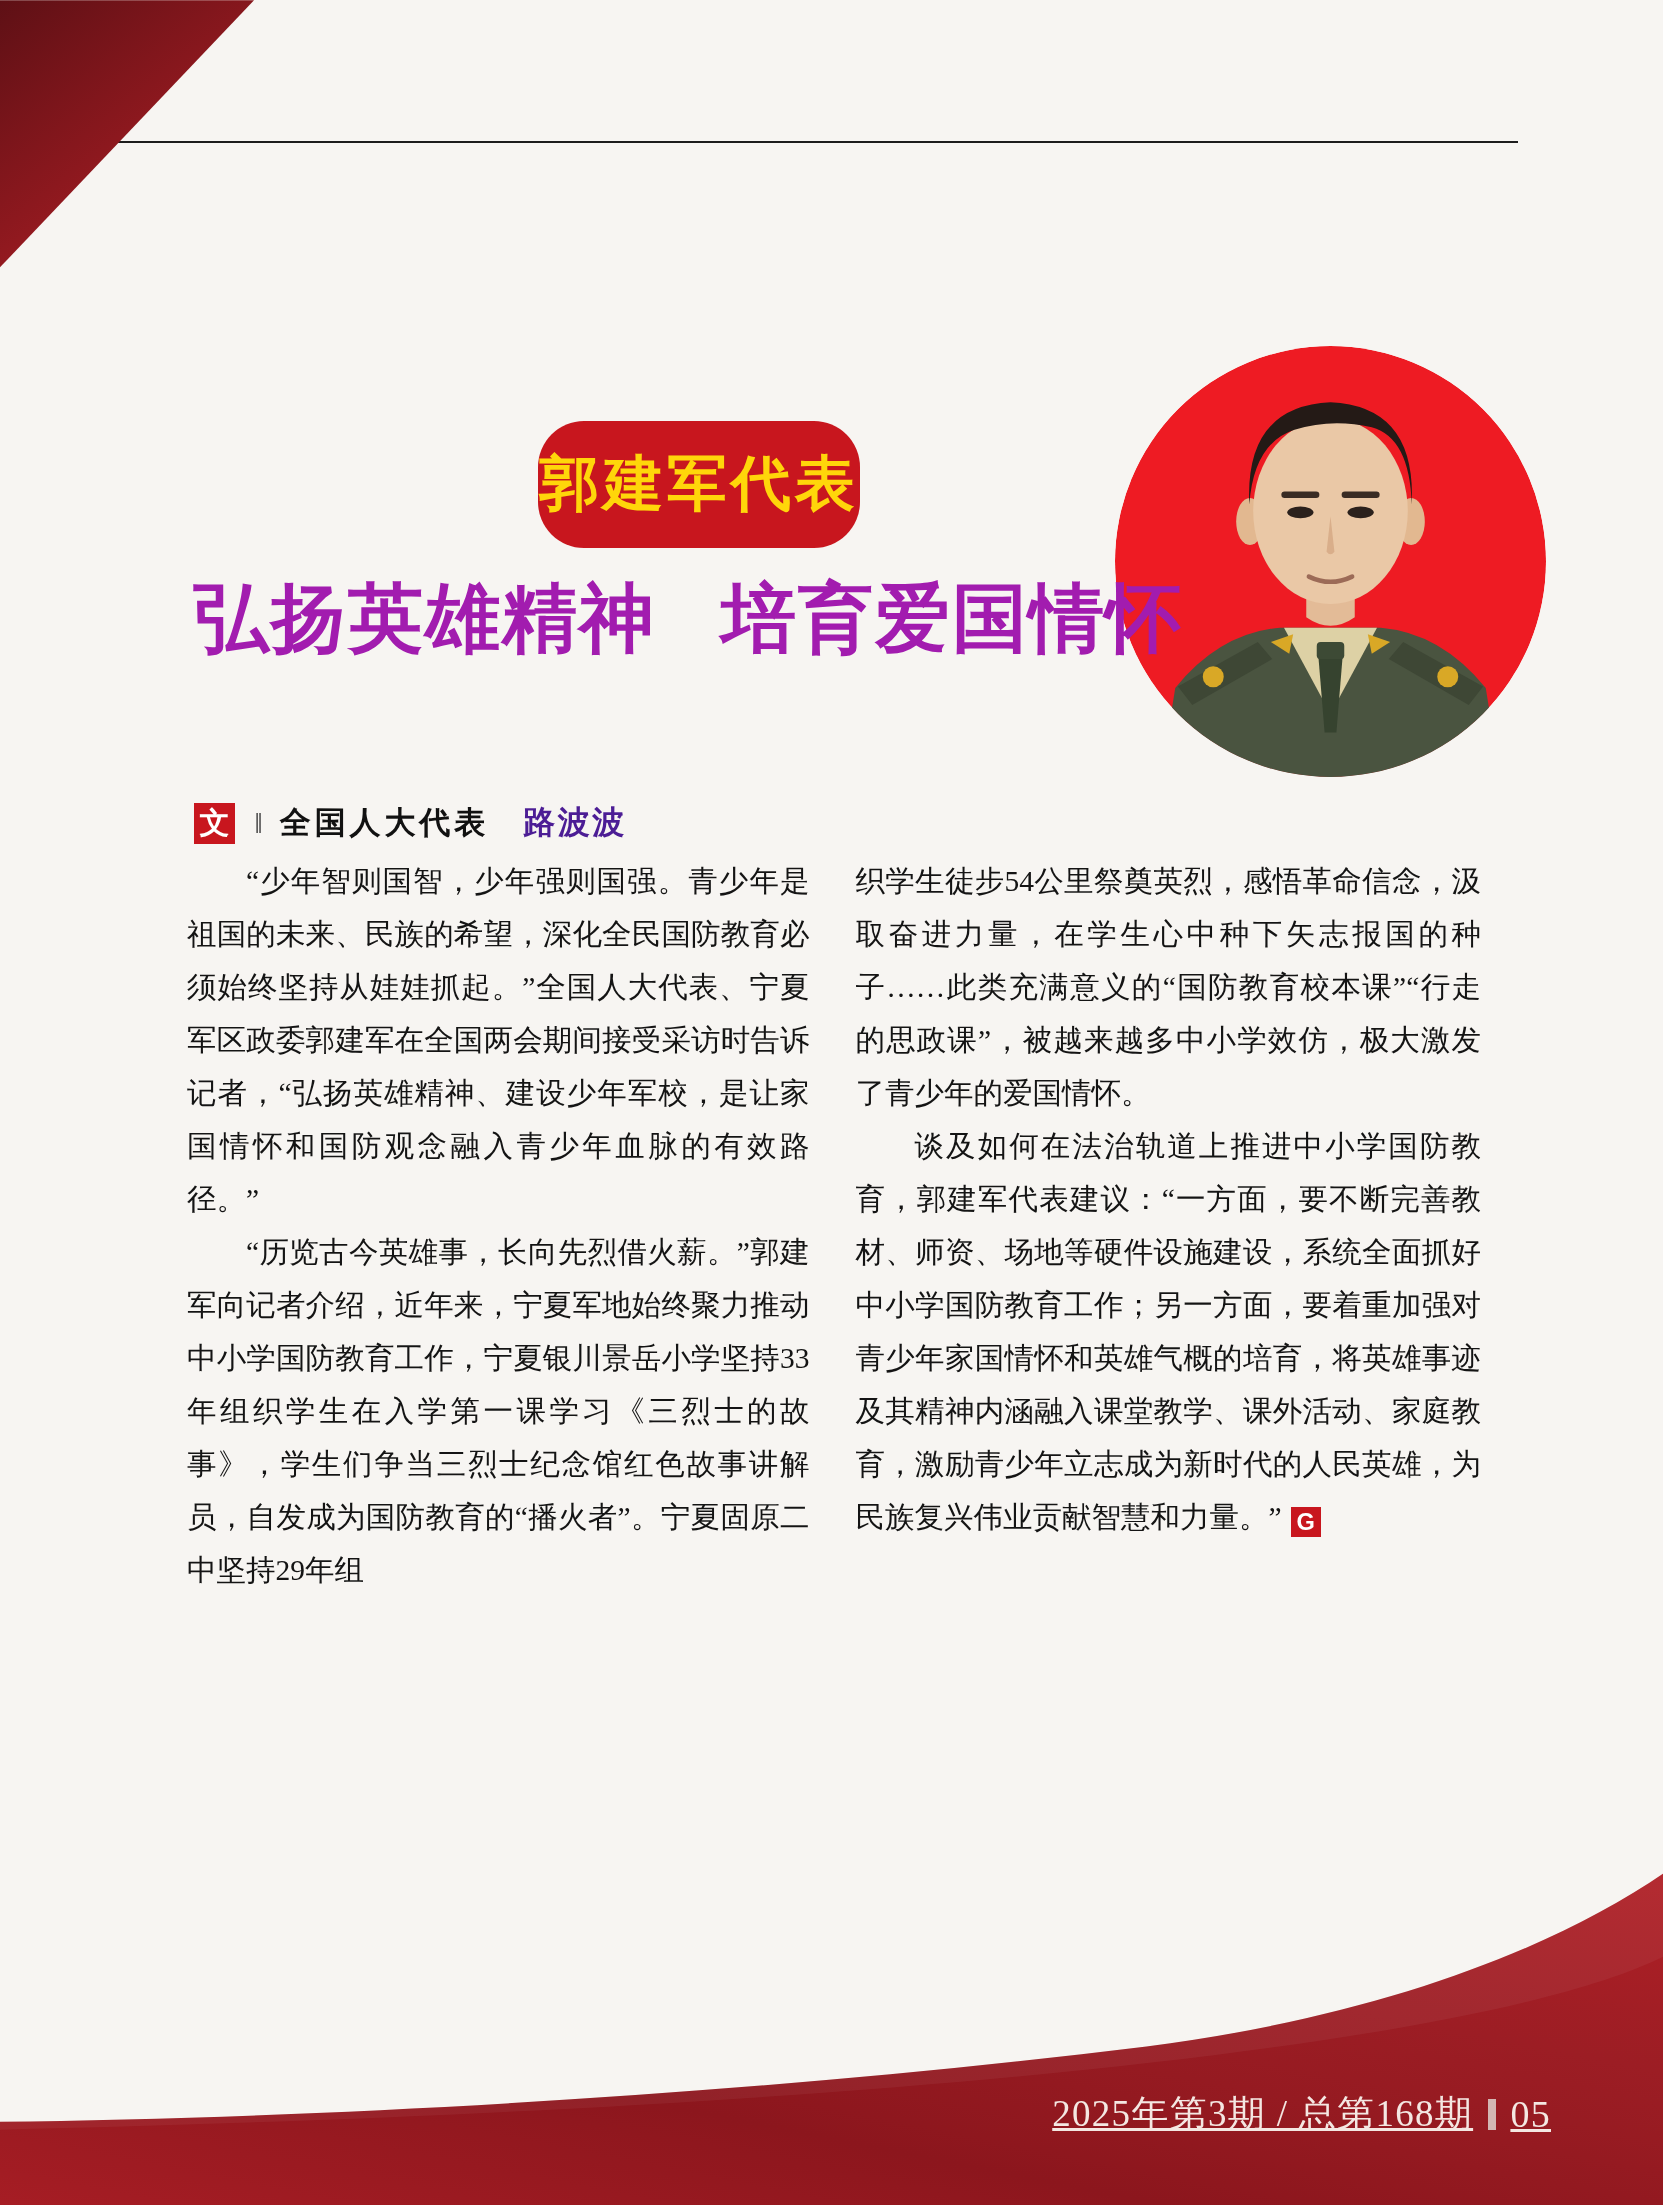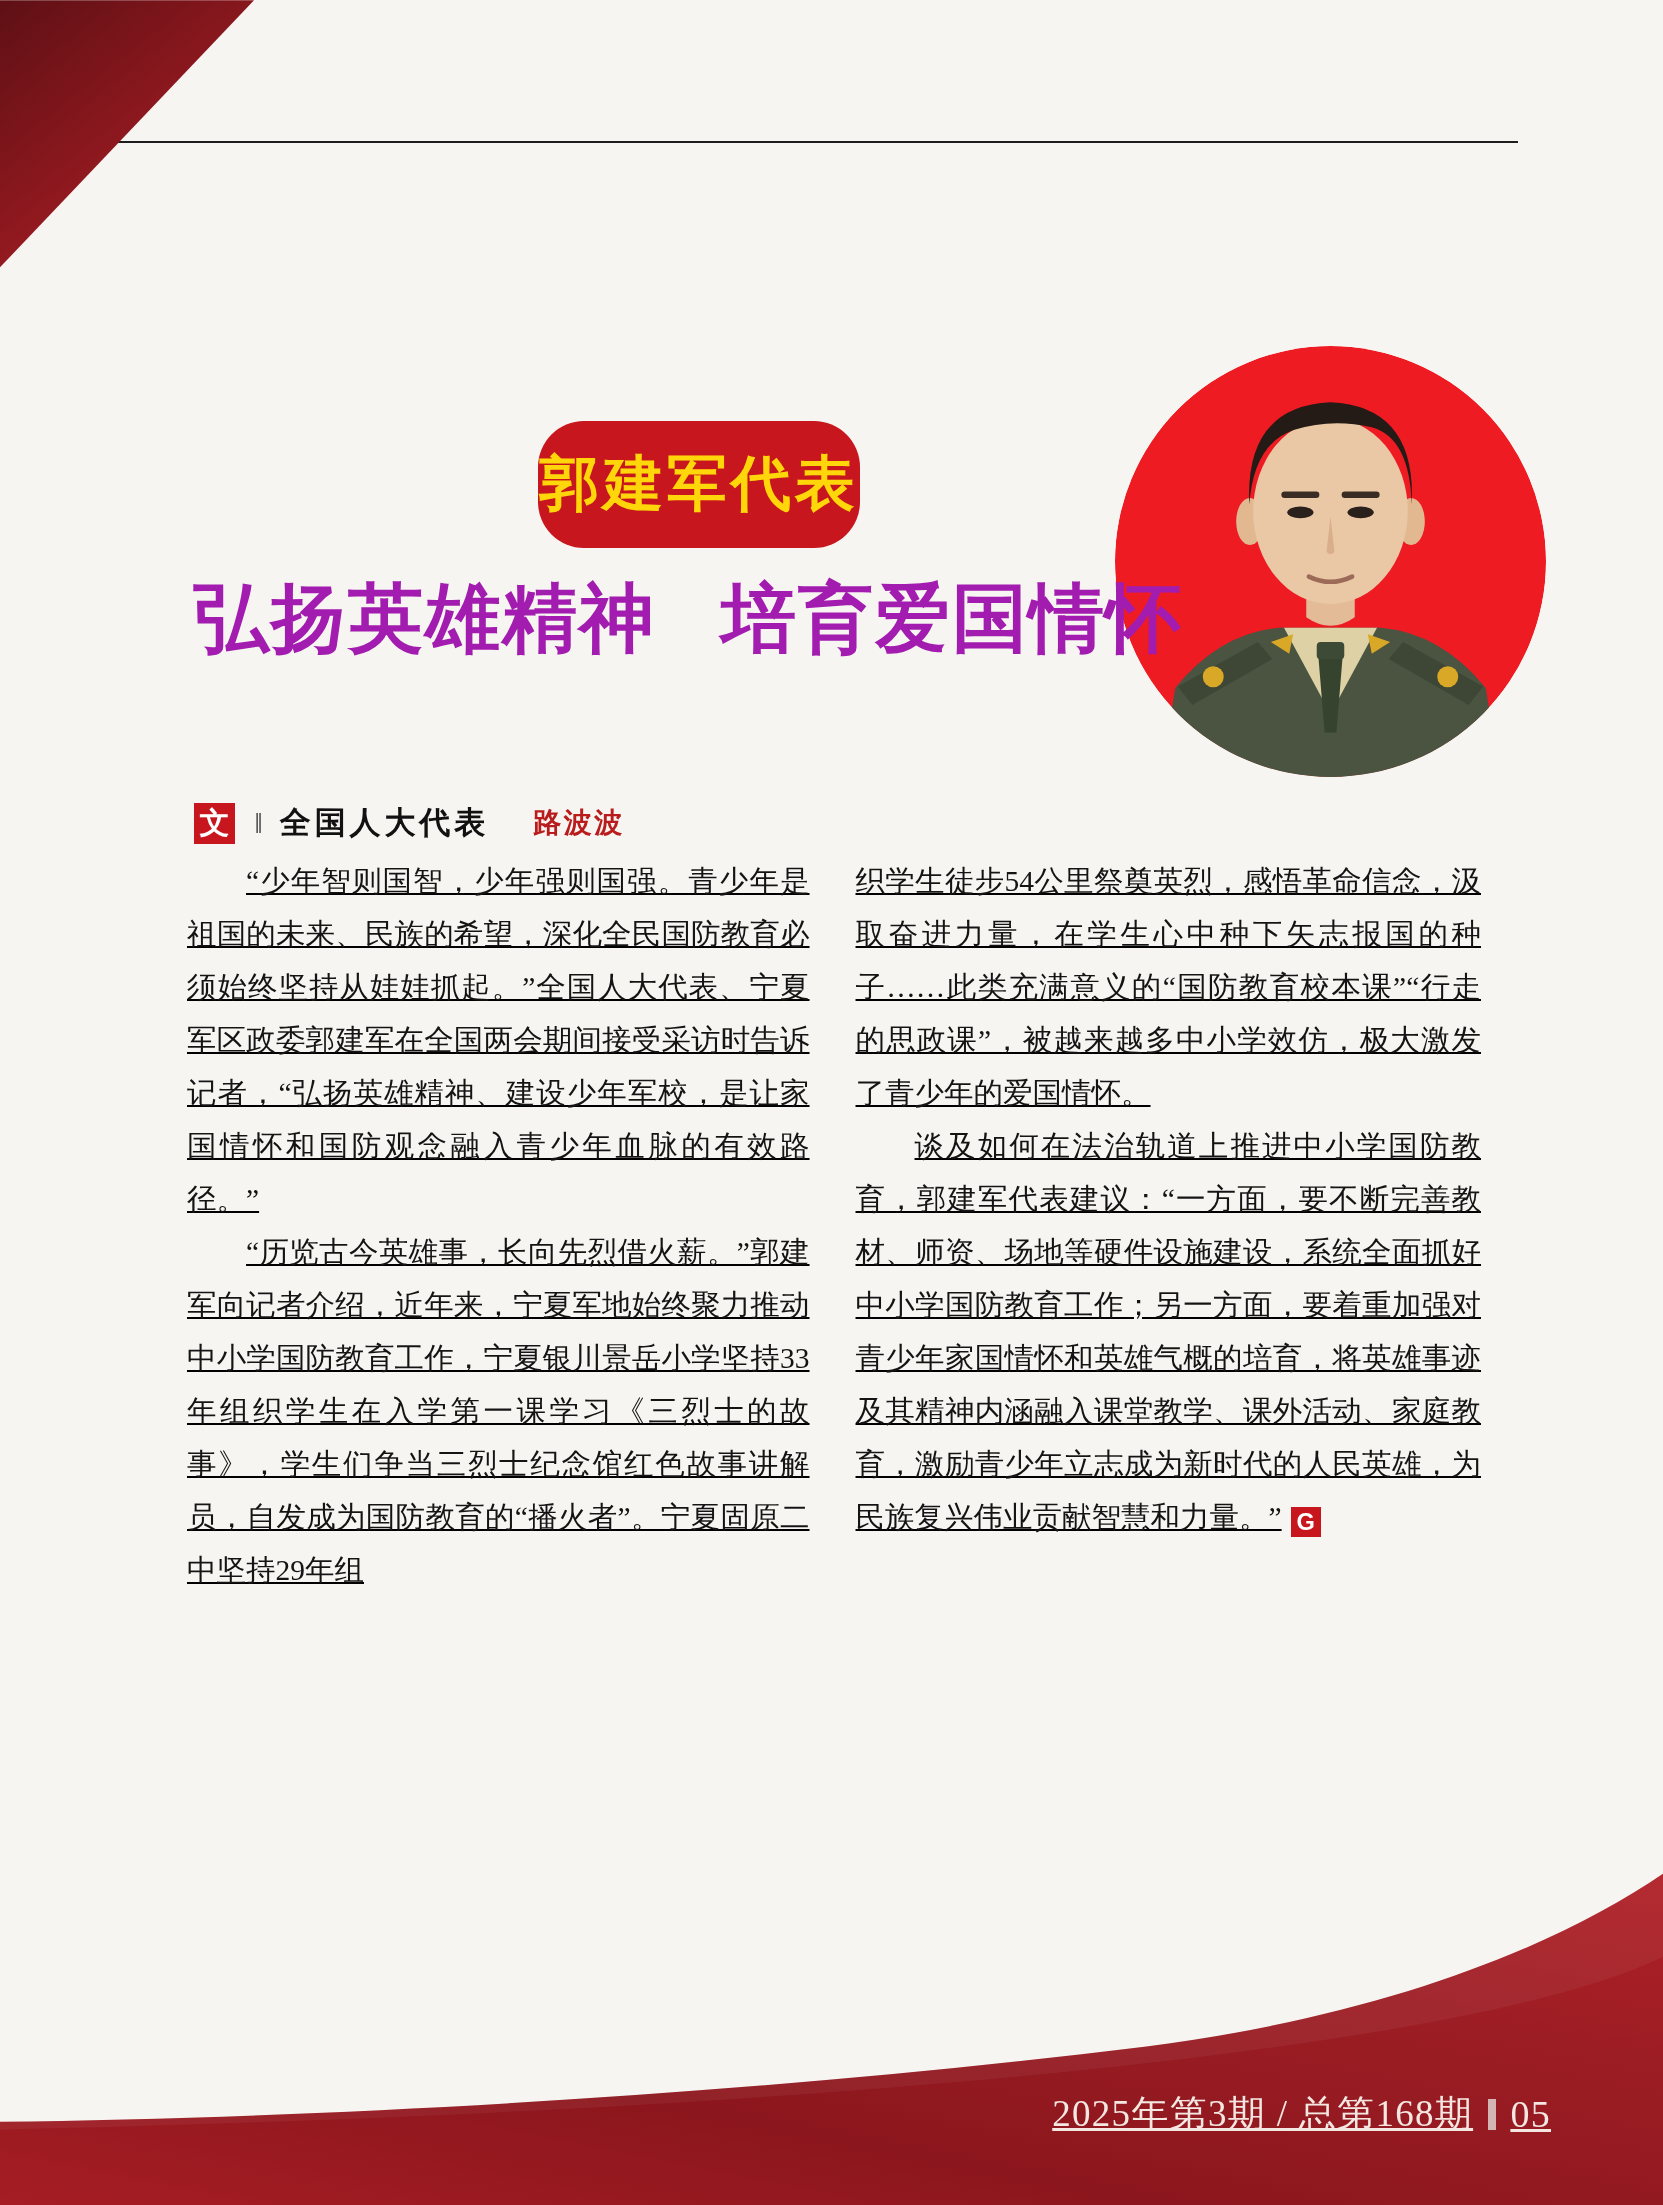--- a/index.html
+++ b/index.html
@@ -39,26 +39,26 @@
     display:flex;align-items:center;z-index:3;
   }
   .byline .wen{
     width:41px;height:41px;display:flex;align-items:center;justify-content:center;
     color:#ffffff;font-size:30px;font-weight:bold;
   }
   .byline .sep{color:#3a3a3a;font-size:29px;margin:0 17px 0 19.6px;}
   .byline .role{font-size:31px;font-weight:bold;color:#111;letter-spacing:3.9px;}
   .byline .author{
     font-family:"Liberation Sans","DejaVu Sans",sans-serif;
-    font-size:28px;font-weight:900;color:#b91c1c;margin-left:44px;letter-spacing:2.6px;
+    font-size:32px;font-weight:900;color:#4c1d95;margin-left:34px;letter-spacing:2.6px;
   }
   
   .columns{
     position:absolute;left:187px;top:855px;width:1294px;
-    display:flex;gap:46px;z-index:3;text-decoration:underline;
+    display:flex;gap:46px;z-index:3;
   }
   .col{width:630px;}
   .col.right{width:633px;}
   .col p{
     margin:0;font-size:29.5px;line-height:53px;color:#141414;
     text-align:justify;text-justify:inter-ideograph;
   }
   .col p.indent{text-indent:2em;}
   .g-mark{
     display:inline-block;width:30px;height:30px;margin-left:9.2px;

